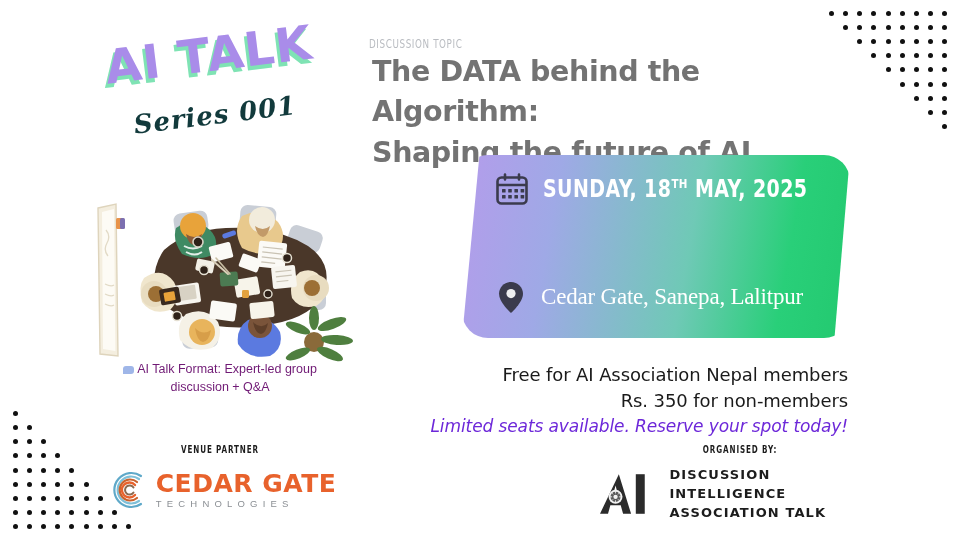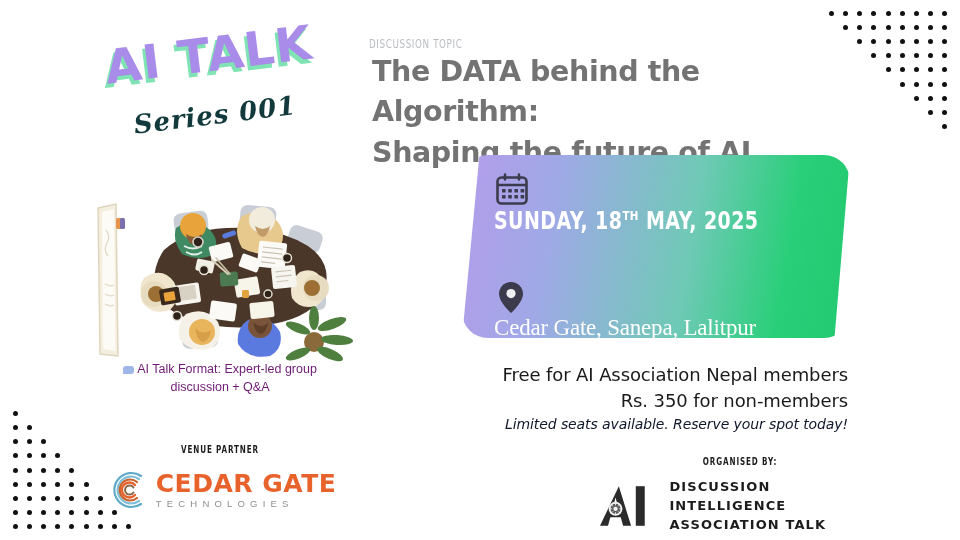--- a/index.html
+++ b/index.html
@@ -188,22 +188,21 @@
     top: 155px;
     width: 388px;
     height: 183px;
     background: linear-gradient(100deg, #b49ceb 0%, #9fa9e6 24%, #6fc9b6 58%, #29cf79 82%, #23c96f 100%);
     border-radius: 26px;
     clip-path: polygon(4.5% 0%, 100% 0%, 96% 100%, 0% 100%);
   }
   .card-row {
     position: absolute;
     display: flex;
-    align-items: flex-start;
-    flex-direction: column;
+    align-items: center;
   }
   #row-date { left: 32px; top: 16px; }
   #row-venue { left: 32px; top: 124px; }
   #row-time  { left: 60px; top: 62px; }
 
   .cond {
     font-family: "DejaVu Sans Condensed", "Liberation Sans Narrow", "Liberation Sans", sans-serif;
     font-weight: 700;
     color: #ffffff;
     transform: scaleX(0.88);
@@ -233,31 +232,31 @@
   .price-line {
     font-family: "DejaVu Sans", sans-serif;
     font-size: 18px;
     color: #1a1a1a;
     line-height: 1.42;
     letter-spacing: -0.1px;
   }
   #price-note {
     font-family: "DejaVu Sans", sans-serif;
     font-style: italic;
-    font-size: 14px;
-    color: #0f172a;
+    font-size: 17px;
+    color: #6d28d9;
     margin-top: 3px;
     letter-spacing: -0.1px;
   }
 
   
   #organiser {
     position: absolute;
     left: 600px;
-    top: 456px;
+    top: 444px;
     width: 280px;
     text-align: center;
   }
   #ai-logo {
     margin-top: 11px;
     display: flex;
     align-items: center;
     justify-content: center;
     gap: 11px;
   }

